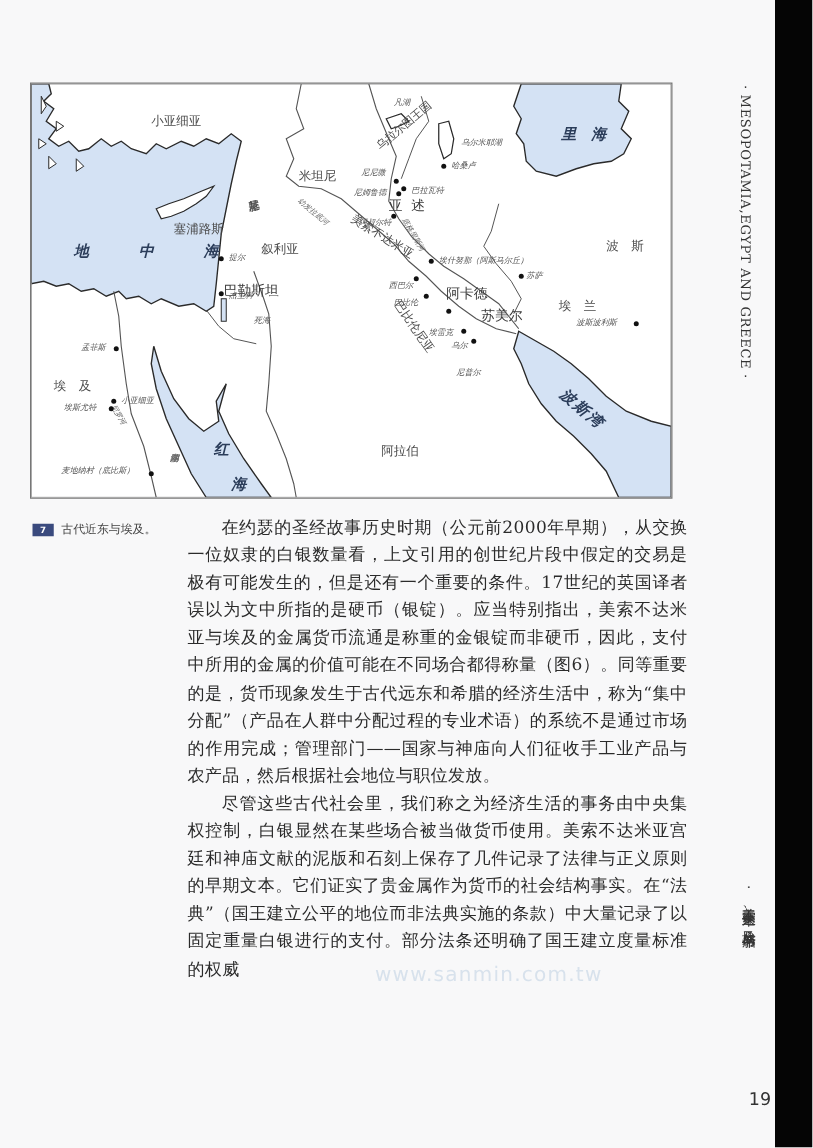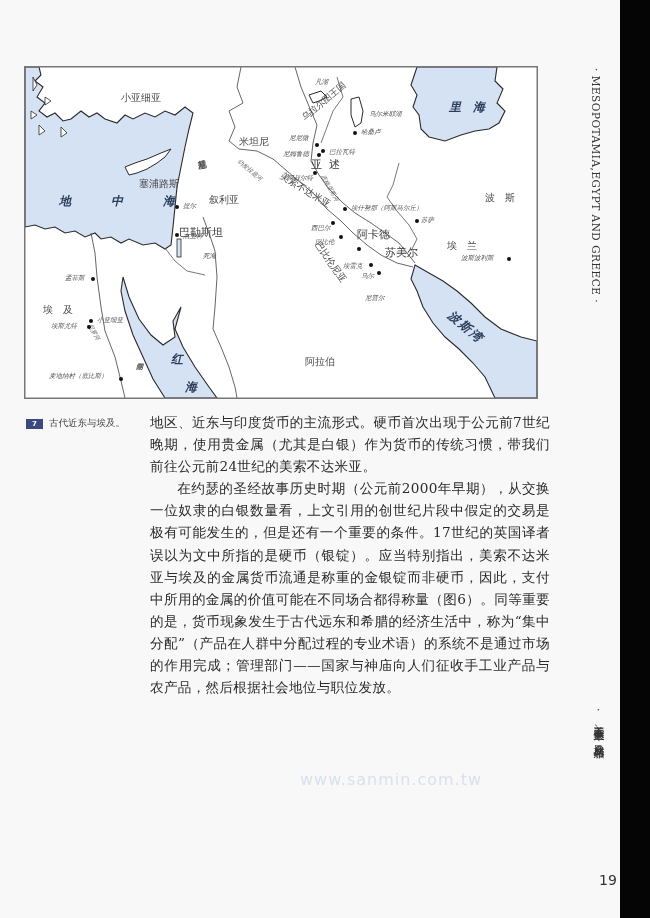--- a/index.html
+++ b/index.html
@@ -215,22 +215,22 @@
     <span class="dot" style="left:94px;top:310px;"></span>
     <span class="lbl city" style="left:24px;top:306px;">麦地纳村（底比斯）</span>
   </div>
 
   <div class="caption">
     <span class="badge">7</span>
     <span>古代近东与埃及。</span>
   </div>
 
   <div class="body-text">
-    <p>地区、近东与印度货币的主流形式。硬币首次出现于公元前7世纪晚期，使用贵金属（尤其是白银）作为货币的传统习惯，带我们前往公元前24世纪的美索不达米亚。</p>
     <p class="indent">在约瑟的圣经故事历史时期（公元前2000年早期），从交换一位奴隶的白银数量看，上文引用的创世纪片段中假定的交易是极有可能发生的，但是还有一个重要的条件。17世纪的英国译者误以为文中所指的是硬币（银锭）。应当特别指出，美索不达米亚与埃及的金属货币流通是称重的金银锭而非硬币，因此，支付中所用的金属的价值可能在不同场合都得称量（图6）。同等重要的是，货币现象发生于古代远东和希腊的经济生活中，称为“集中分配”（产品在人群中分配过程的专业术语）的系统不是通过市场的作用完成；管理部门——国家与神庙向人们征收手工业产品与农产品，然后根据社会地位与职位发放。</p>
+    <p class="indent">尽管这些古代社会里，我们称之为经济生活的事务由中央集权控制，白银显然在某些场合被当做货币使用。美索不达米亚宫廷和神庙文献的泥版和石刻上保存了几件记录了法律与正义原则的早期文本。它们证实了贵金属作为货币的社会结构事实。在“法典”（国王建立公平的地位而非法典实施的条款）中大量记录了以固定重量白银进行的支付。部分法条还明确了国王建立度量标准的权威</p>
   </div>
 
   <div class="watermark">www.sanmin.com.tw</div>
 
   <div class="runhead-top">· MESOPOTAMIA,EGYPT AND GREECE ·</div>
   <div class="runhead-bottom">· 美索不达米亚、埃及与希腊 ·</div>
   <div class="page-number">19</div>
 </div>
 
 <div class="spine"></div>

